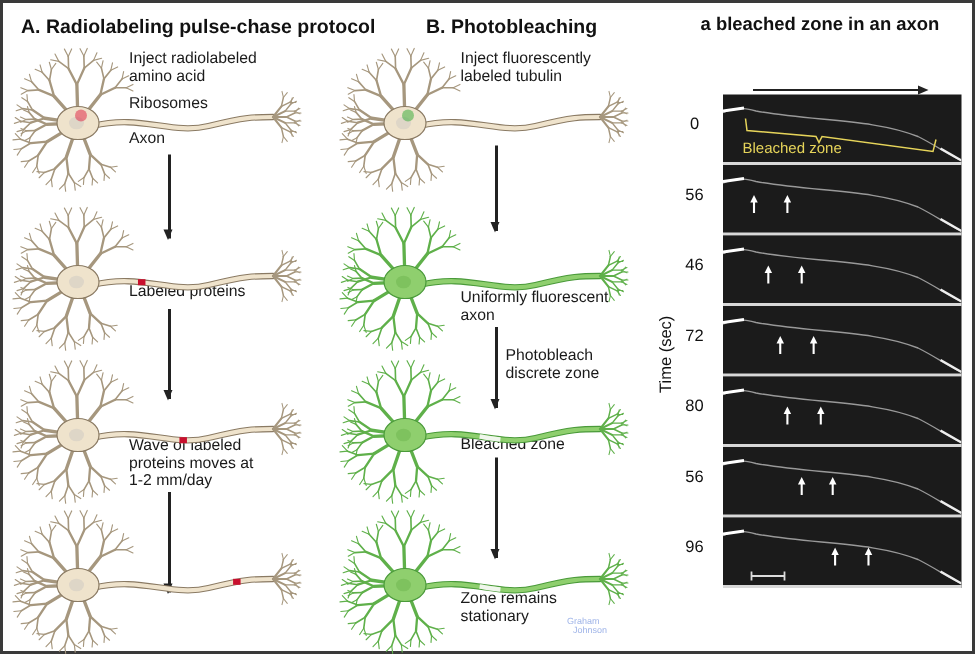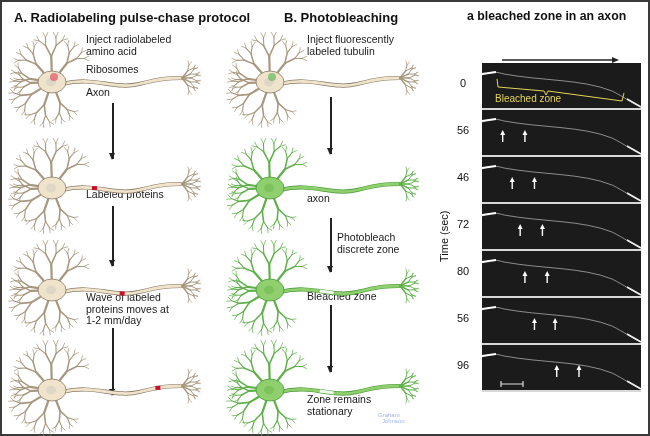--- a/index.html
+++ b/index.html
@@ -37,20 +37,21 @@
 <div class="arrow" style="left:112px;top:103px;height:56px;"></div>
 <div class="arrow" style="left:112px;top:206px;height:60px;"></div>
 <div class="arrow" style="left:112px;top:328px;height:67px;"></div>
 
 <div class="title" style="left:284px;top:11px;">B.  Photobleaching</div>
 <div class="lbl" style="left:307px;top:34px;">
   <div>Inject fluorescently</div>
   <div>labeled tubulin</div>
 </div>
 <div class="lbl" style="left:307px;top:193px;">
+  <div>Uniformly fluorescent</div>
   <div>axon</div>
 </div>
 <div class="lbl" style="left:337px;top:232px;">
   <div>Photobleach</div>
   <div>discrete zone</div>
 </div>
 <div class="lbl" style="left:307px;top:291px;">Bleached zone</div>
 <div class="lbl" style="left:307px;top:394px;">
   <div>Zone remains</div>
   <div>stationary</div>

